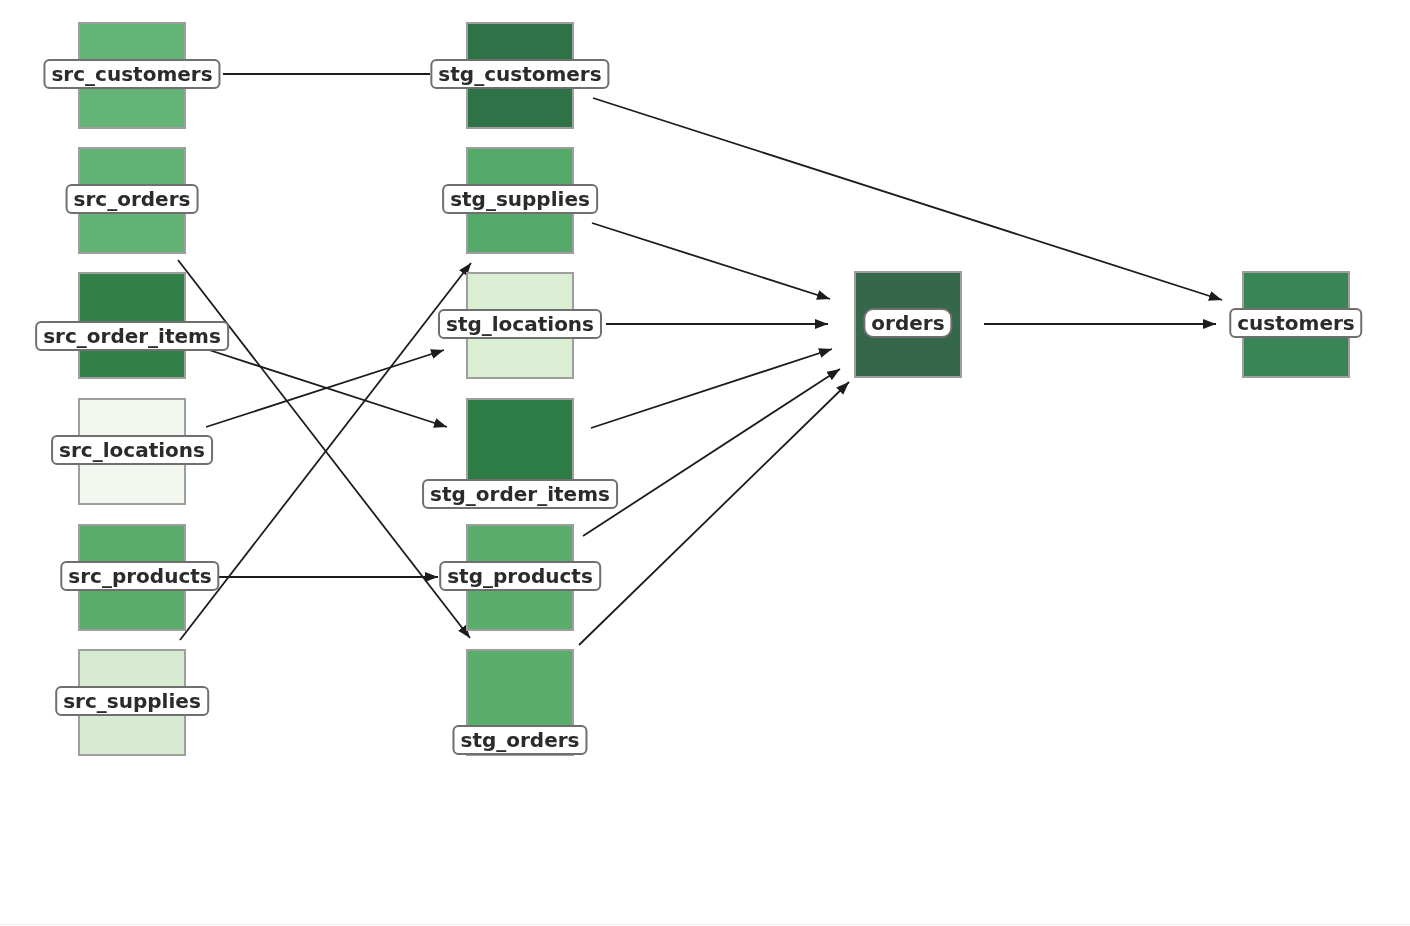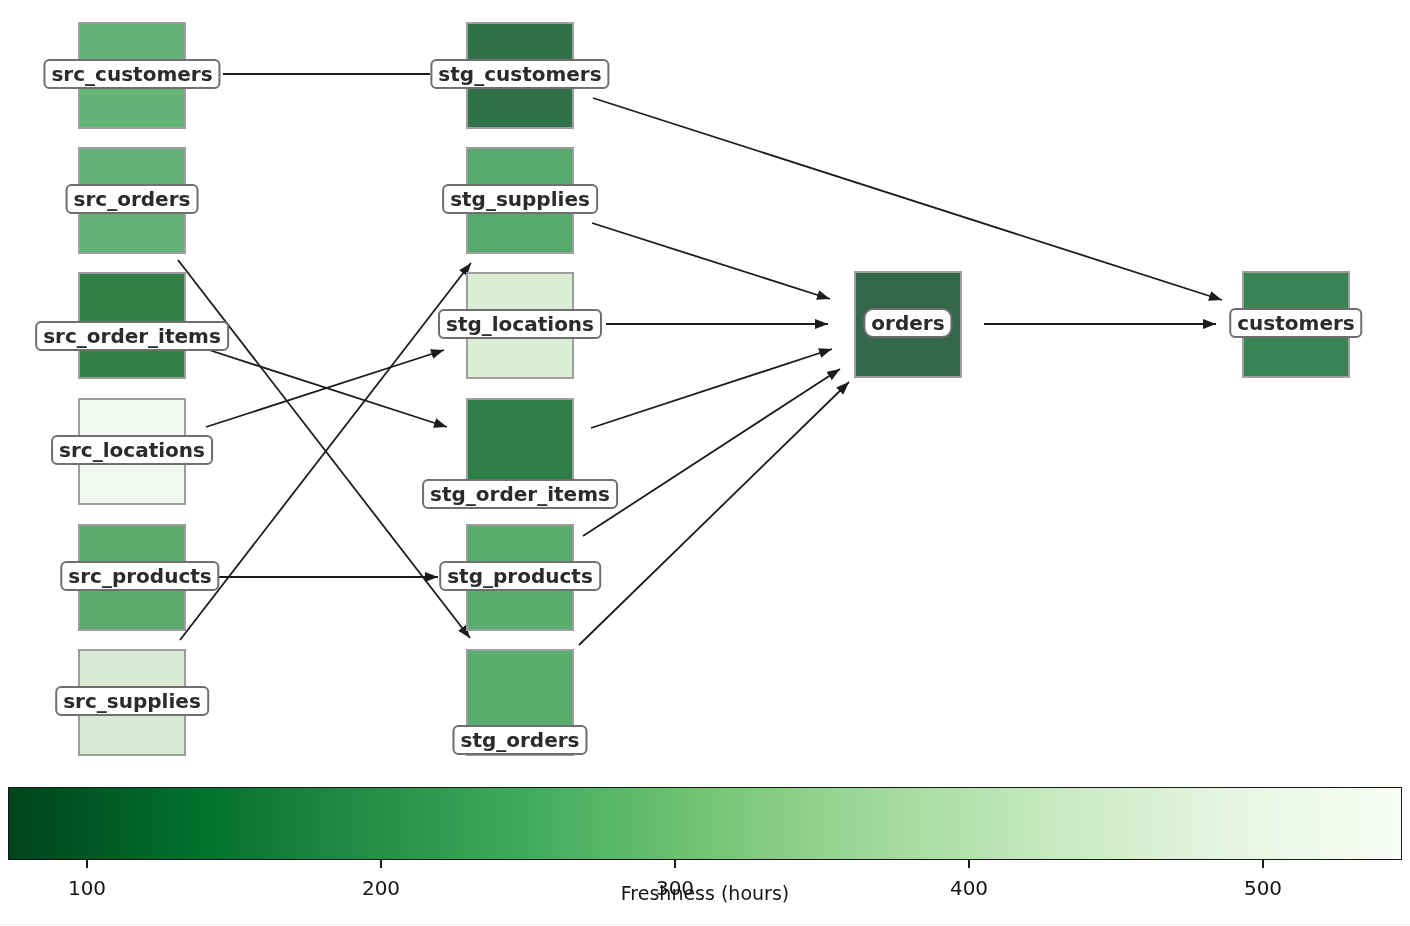--- a/index.html
+++ b/index.html
@@ -84,31 +84,15 @@
         <div class="node-label" style="left: 510px; top: 199px;">stg_supplies</div>
         <div class="node-label" style="left: 510px; top: 324px; text-align: right;">stg_locations</div>
         <div class="node-label" style="left: 510px; top: 450px; margin-top: 44px;">stg_order_items</div>
         <div class="node-label" style="left: 510px; top: 576px;">stg_products</div>
         <div class="node-label" style="left: 510px; top: 701px; margin-top: 39px;">stg_orders</div>
         <div class="node-label" style="left: 898px; top: 323px; border-radius: 10px;">orders</div>
         <div class="node-label" style="left: 1286px; top: 323px; text-align: center;">customers</div>
       </div>
   </div>
 
-  <div id="colorbar-area">
-    <div id="colorbar-bar" style="left: 8px; top: 1px; width: 1394px; height: 73px; background: linear-gradient(90deg, rgb(0, 68, 27) 0%, rgb(0, 109, 44) 12.5%, rgb(35, 139, 69) 25%, rgb(65, 171, 93) 37.5%, rgb(116, 196, 118) 50%, rgb(161, 217, 155) 62.5%, rgb(199, 233, 192) 75%, rgb(229, 245, 224) 87.5%, rgb(247, 252, 245) 100%);"></div>
-    <div id="colorbar-ticks">
-        <div class="cbar-tick-mark" style="left: 86px; top: 74px;"></div>
-        <div class="cbar-tick-label" style="left: 87px; top: 90px;">100</div>
-        <div class="cbar-tick-mark" style="left: 380px; top: 74px;"></div>
-        <div class="cbar-tick-label" style="left: 381px; top: 90px;">200</div>
-        <div class="cbar-tick-mark" style="left: 674px; top: 74px;"></div>
-        <div class="cbar-tick-label" style="left: 675px; top: 90px;">300</div>
-        <div class="cbar-tick-mark" style="left: 968px; top: 74px;"></div>
-        <div class="cbar-tick-label" style="left: 969px; top: 90px;">400</div>
-        <div class="cbar-tick-mark" style="left: 1262px; top: 74px;"></div>
-        <div class="cbar-tick-label" style="left: 1263px; top: 90px;">500</div>
-      </div>
-    <div id="colorbar-label" style="left: 705px; top: 96px;">Freshness (hours)</div>
-  </div>
 
   <div id="bottom-hairline"></div>
 </div>
 
 </body></html>

